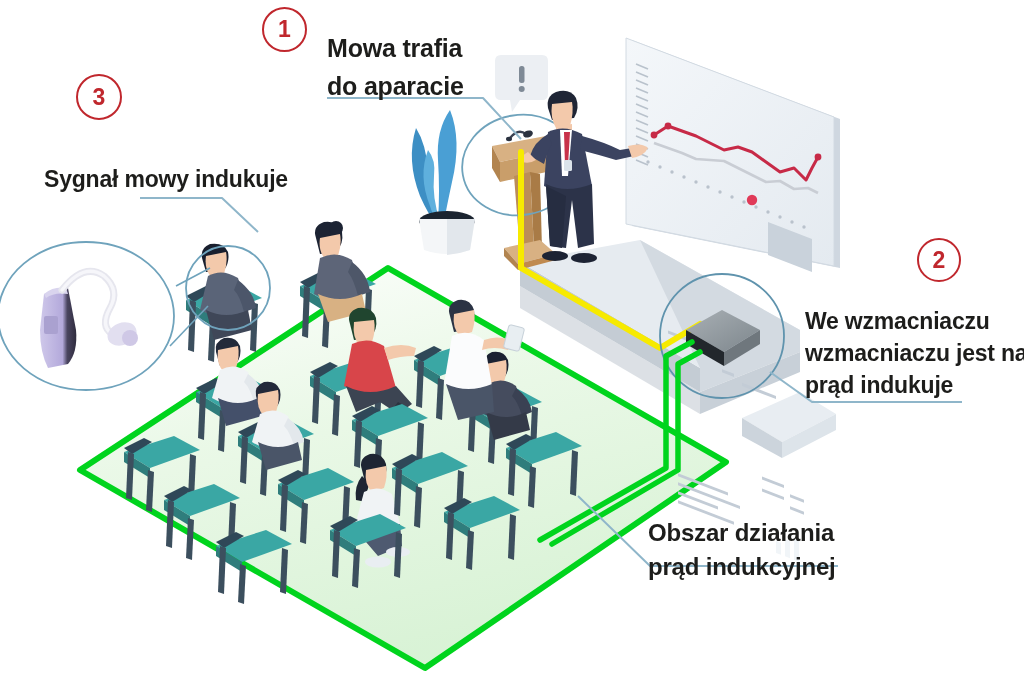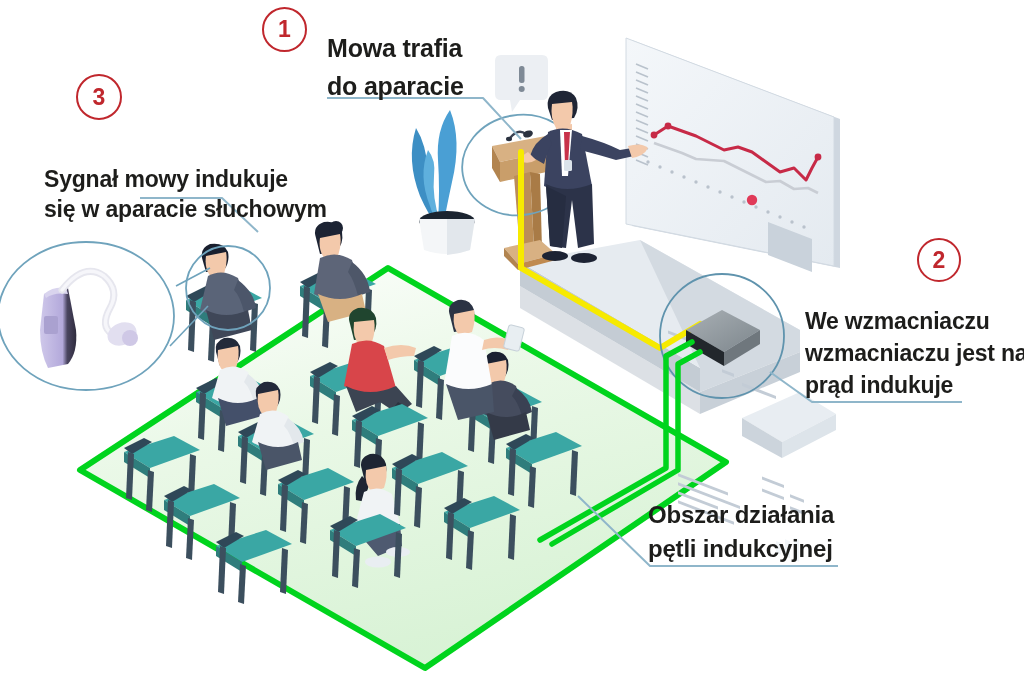--- a/index.html
+++ b/index.html
@@ -45,21 +45,21 @@
   #cal3{left:44px;top:136px;margin-top:28px;}
   #cal3 .ln{font-size:23px;line-height:30px;}
   #num3{left:76px;top:74px;width:46px;height:46px;font-size:23px;line-height:42px;}
 
   
   #cal2{left:805px;top:305px;}
   #cal2 .ln{font-size:23px;line-height:32px;}
   #num2{left:917px;top:238px;width:44px;height:44px;font-size:23px;line-height:40px;}
 
   
-  #cal4{left:648px;top:498px;}
+  #cal4{left:648px;top:516px;}
   #cal4 .ln{font-size:24px;line-height:34px;}
 </style>
 </head>
 <body>
 
 <div id="stage">
 
   <svg id="scene" viewBox="0 0 1024 687">
     <defs>
       <linearGradient id="loopFill" x1="0" y1="0" x2="0.4" y2="1">
@@ -481,28 +481,27 @@
 
   <div class="num" id="num1">1</div>
   <div class="callout" id="cal1">
     <span class="ln">Mowa trafia</span>
     <span class="ln">do aparacie</span>
   </div>
 
   <div class="num" id="num3">3</div>
   <div class="callout" id="cal3">
     <span class="ln">Sygnał mowy indukuje</span>
-    <span class="ln">się w aparacie słuchowym</span>
   </div>
 
   <div class="num" id="num2">2</div>
   <div class="callout" id="cal2">
     <span class="ln">We wzmacniaczu</span>
     <span class="ln">wzmacniaczu jest na</span>
     <span class="ln">prąd indukuje</span>
   </div>
 
   <div class="callout" id="cal4">
     <span class="ln">Obszar działania</span>
-    <span class="ln">pętli indukcyjnej</span>
+    <span class="ln">prąd indukcyjnej</span>
   </div>
 
 </div>
 
 </body></html>

